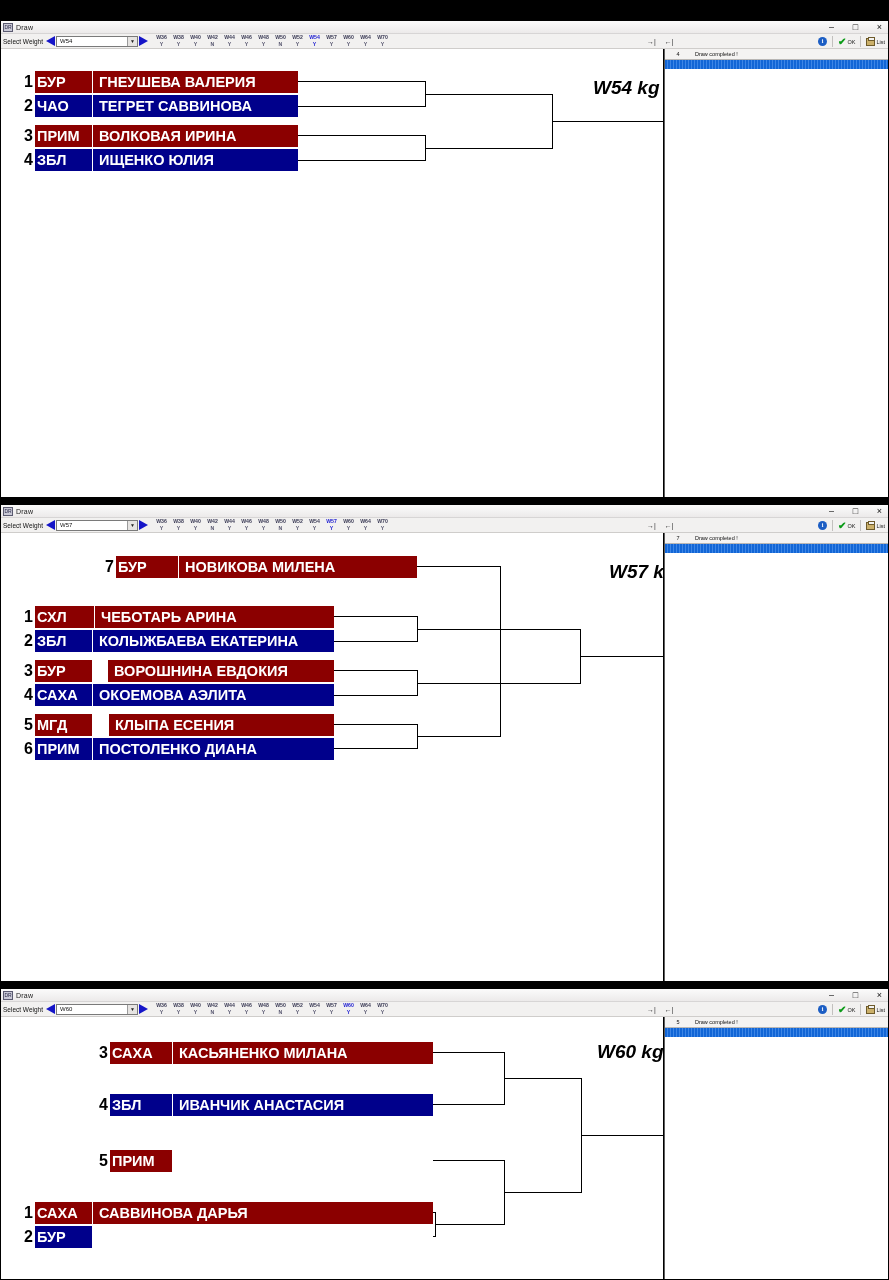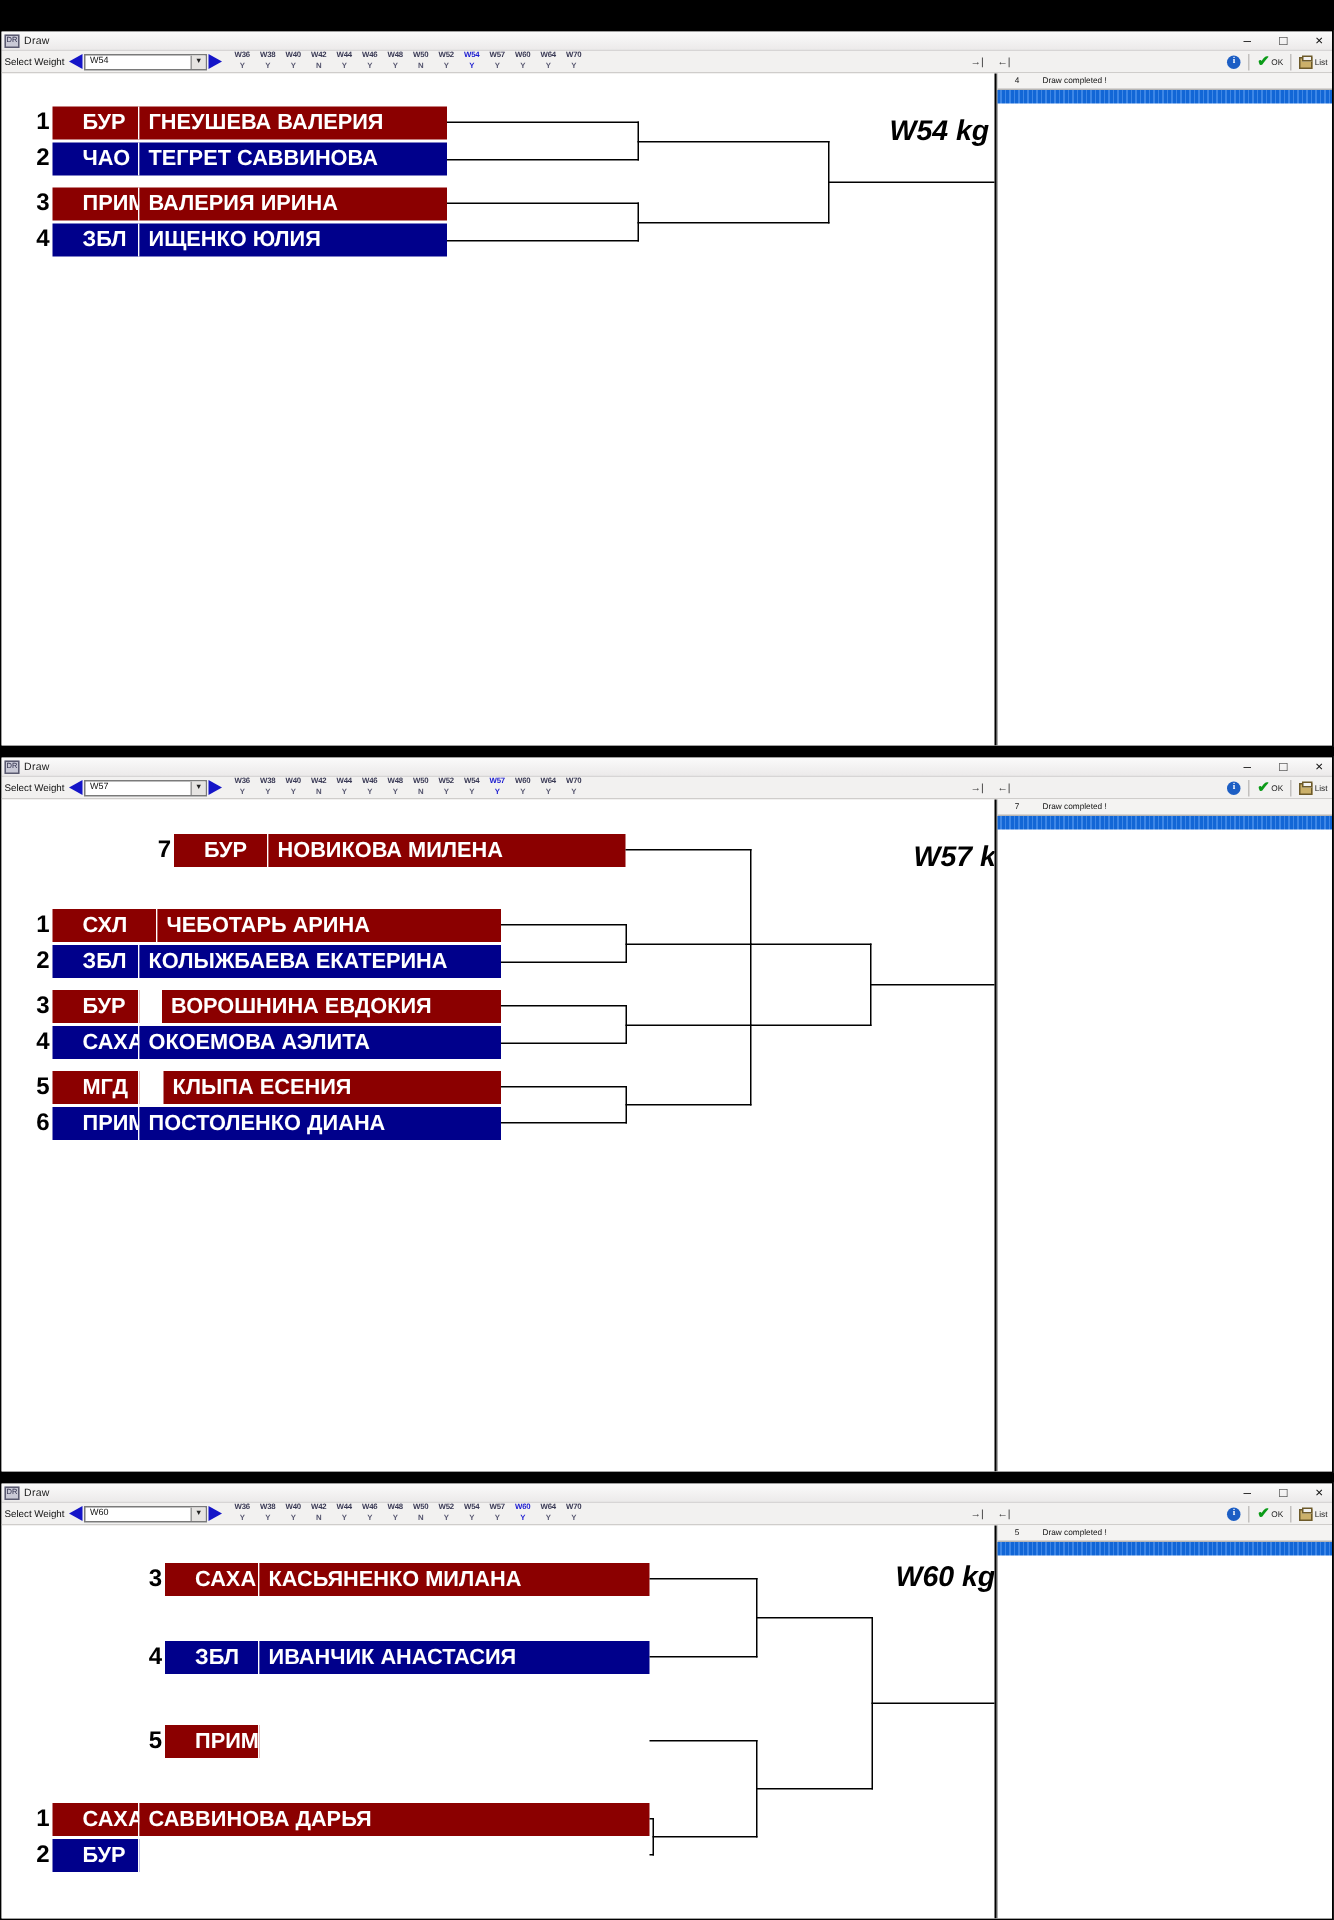--- a/index.html
+++ b/index.html
@@ -183,21 +183,21 @@
     display: flex; align-items: stretch;
   }
   .seed {
     position: absolute; left: -26px; width: 24px;
     text-align: right; font-size: 16px; font-weight: bold;
     color: #000; line-height: 22px;
   }
   .club {
     color: #fff; font-weight: bold; font-size: 14.5px;
     display: flex; align-items: center; justify-content: flex-start;
-    padding-left: 20px;
+    padding-left: 2px;
     border-right: 1px solid #ffffff;
   }
   .name {
     color: #fff; font-weight: bold; font-size: 14.5px;
     display: flex; align-items: center;
     padding-left: 6px; padding-right: 6px;
     white-space: nowrap;
   }
   .red  { background: #8b0000; }
   .blue { background: #00008b; }
@@ -332,21 +332,21 @@
 
         <div class="entry" style="left:34px; top:46px; width:263px;">
           <span class="seed">2</span>
           <span class="club blue" style="width:58px;">ЧАО</span>
           <span class="name blue" style="flex:1;">ТЕГРЕТ САВВИНОВА</span>
         </div>
 
         <div class="entry" style="left:34px; top:76px; width:263px;">
           <span class="seed">3</span>
           <span class="club red" style="width:58px;">ПРИМ</span>
-          <span class="name red" style="flex:1;">ВАЛЕРИЯ ИРИНА</span>
+          <span class="name red" style="flex:1;">ВОЛКОВАЯ ИРИНА</span>
         </div>
 
         <div class="entry" style="left:34px; top:100px; width:263px;">
           <span class="seed">4</span>
           <span class="club blue" style="width:58px;">ЗБЛ</span>
           <span class="name blue" style="flex:1;">ИЩЕНКО ЮЛИЯ</span>
         </div>
 
         <div class="line hline" style="left:297px; top:32px;  width:128px;"></div>
         <div class="line hline" style="left:297px; top:57px;  width:128px;"></div>
@@ -480,21 +480,21 @@
         <div class="weight-label" style="left:608px; top:28px;">W57 kg</div>
 
         <div class="entry" style="left:115px; top:23px; width:301px;">
           <span class="seed">7</span>
           <span class="club red" style="width:63px;">БУР</span>
           <span class="name red" style="flex:1;">НОВИКОВА МИЛЕНА</span>
         </div>
 
         <div class="entry" style="left:34px; top:73px; width:299px;">
           <span class="seed">1</span>
-          <span class="club red" style="width:70px;">СХЛ</span>
+          <span class="club red" style="width:60px;">СХЛ</span>
           <span class="name red" style="flex:1;">ЧЕБОТАРЬ АРИНА</span>
         </div>
         <div class="entry" style="left:34px; top:97px; width:299px;">
           <span class="seed">2</span>
           <span class="club blue" style="width:58px;">ЗБЛ</span>
           <span class="name blue" style="flex:1;">КОЛЫЖБАЕВА ЕКАТЕРИНА</span>
         </div>
 
         <div class="entry" style="left:34px; top:127px; width:299px;">
           <span class="seed">3</span>

